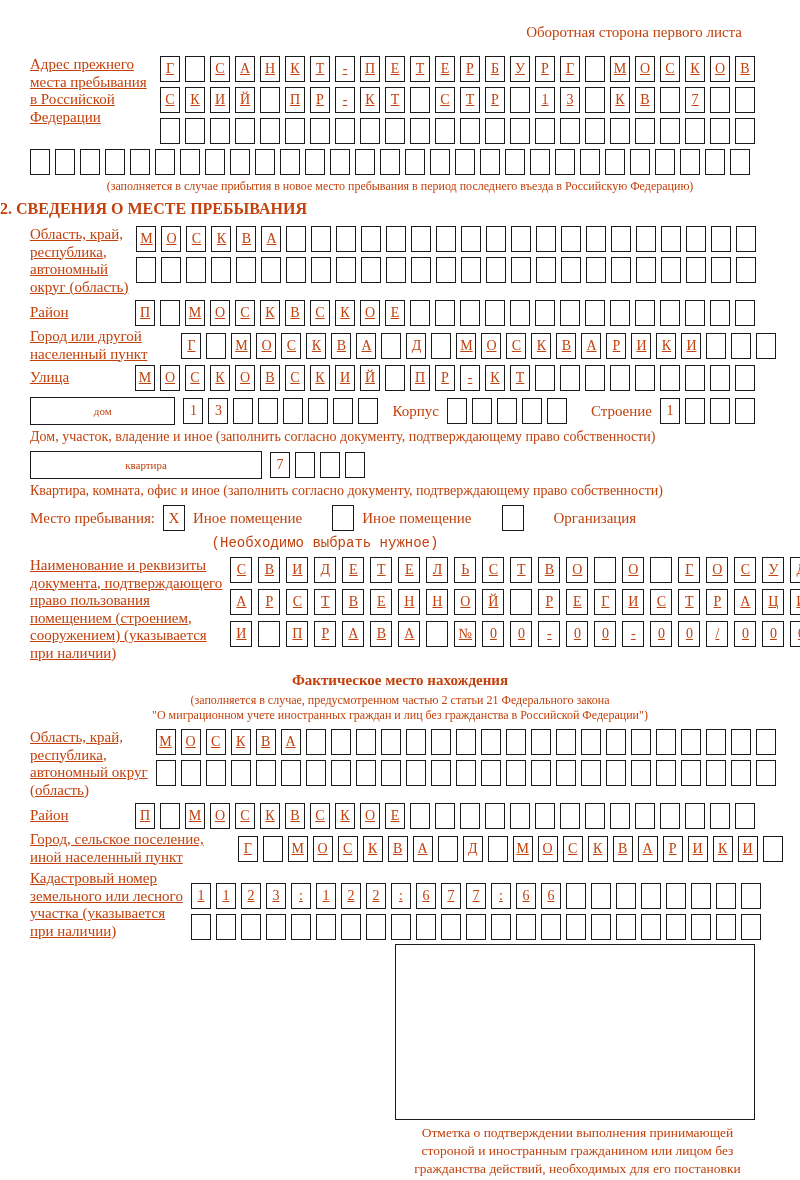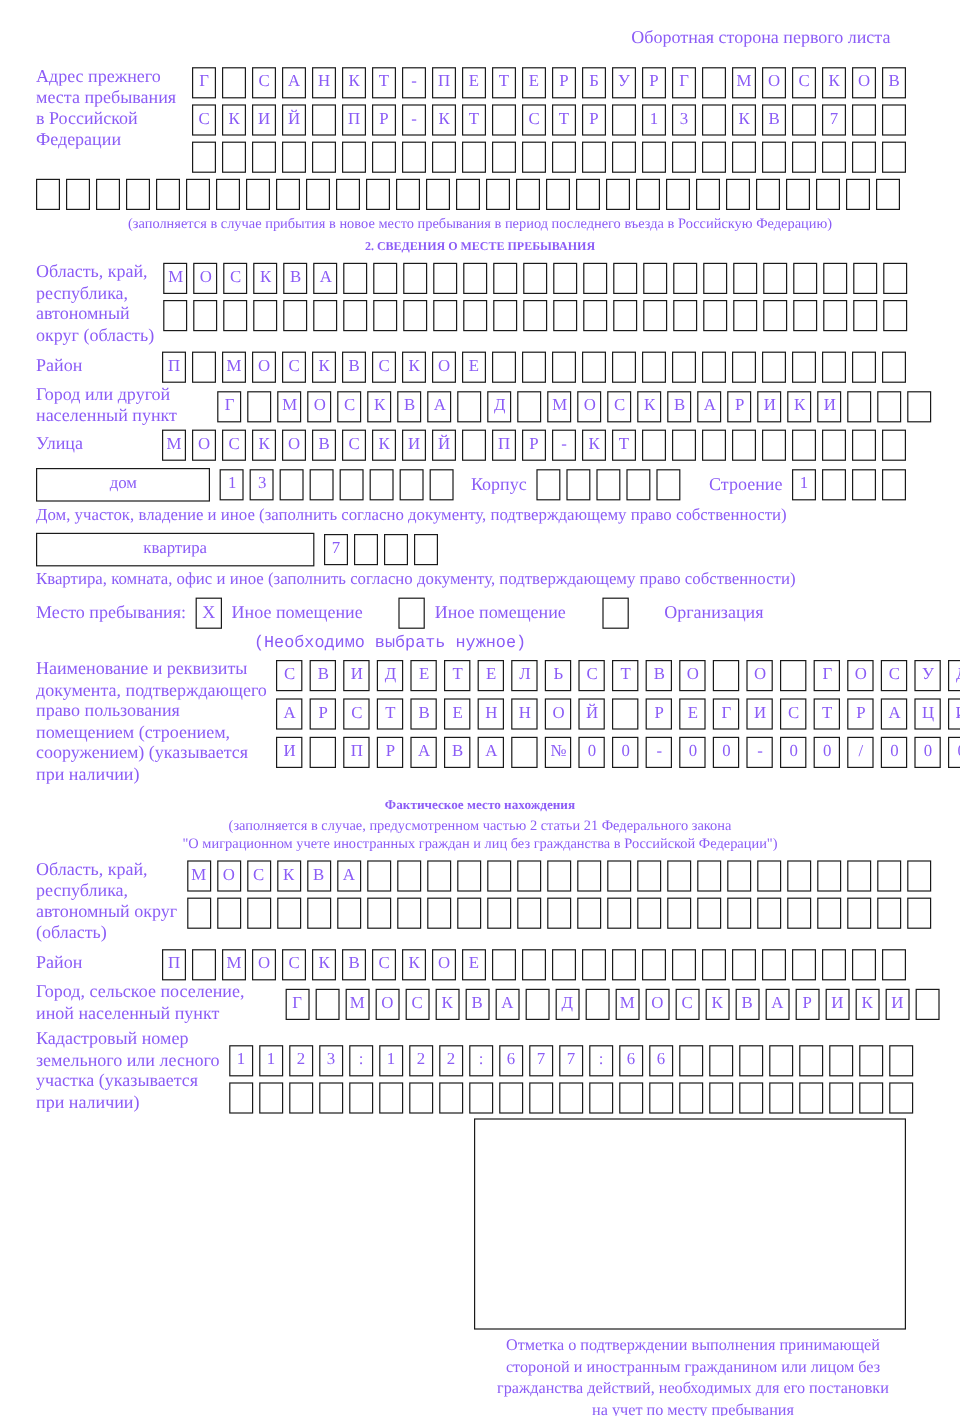--- a/index.html
+++ b/index.html
@@ -1,34 +1,35 @@
 <!DOCTYPE html>
 <html><head>
 <meta charset="utf-8">
 <style>
   html,body{margin:0;padding:0;background:#fff;}
   .page{
     position:relative;
     width:800px;height:1180px;
-    background:#fff;color:#8b5cf6;
+    background:#fff;color:#c2410c;
     font-family:"Liberation Serif","DejaVu Serif",serif;
     overflow:hidden;
     box-sizing:border-box;
     padding-top:24px;
   }
   .side-note{
     text-align:right;
     padding-right:58px;
     font-size:15px;
     height:18px;
   }
   .block{
     display:flex;
     align-items:flex-start;
     margin:0 45px 4px 30px;
+    text-decoration:underline;
   }
   .block.vcenter{align-items:center;gap:26px;}
   .flabel{
     flex:0 0 auto;
     font-size:15px;
     line-height:17.5px;
     white-space:pre-line;
     padding-right:8px;
   }
   .cellcol{
@@ -53,43 +54,43 @@
     background:#fff;
   }
   .cells.wide .cell{width:22px;}
   .fullrow{margin:5px 45px 0 30px;}
   .fine{
     text-align:center;
     font-size:12px;
     margin-top:4px;
   }
   .sec-title{
-    text-align:center;
+    text-align:left;
     font-weight:bold;
-    font-size:10px;
+    font-size:16px;
     margin:6px 0 8px 0;
   }
   .sub-title{
     text-align:center;
     font-weight:bold;
-    font-size:11px;
+    font-size:15px;
     margin:10px 0 4px 0;
   }
   .inline-row{
     display:flex;
     align-items:center;
     margin:6px 45px 4px 30px;
     font-size:15px;
   }
   .type-box{
     border:1.5px solid #1a1a1a;
     height:28px;
     box-sizing:border-box;
     display:flex;align-items:center;justify-content:center;
-    font-size:14px;
+    font-size:11px;
   }
   .type-box.house{width:168px;}
   .type-box.apt{width:232px;}
   .gap8{width:8px;flex:0 0 auto;}
   .gap14{width:14px;flex:0 0 auto;}
   .gap24{width:24px;flex:0 0 auto;}
   .gap30{width:30px;flex:0 0 auto;}
   .note-left{
     font-size:14px;
     margin:2px 30px 4px 30px;

